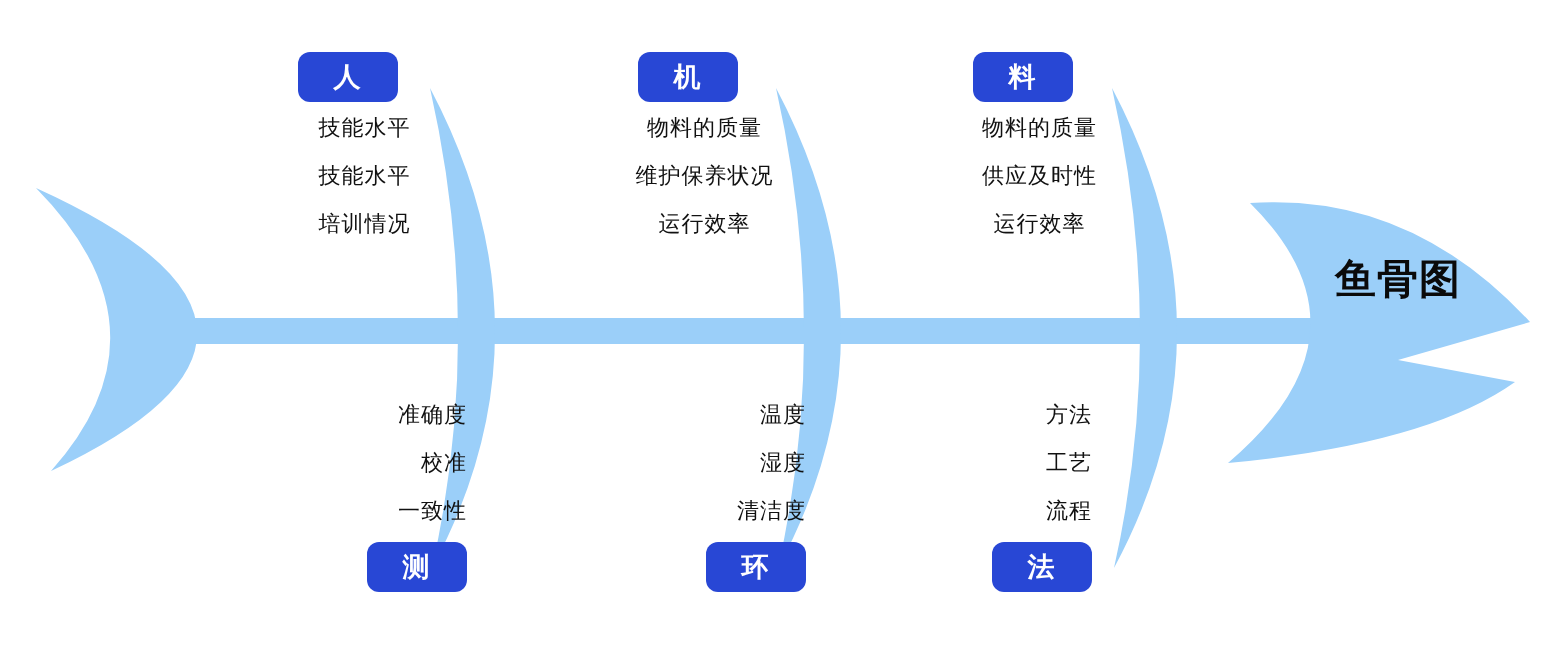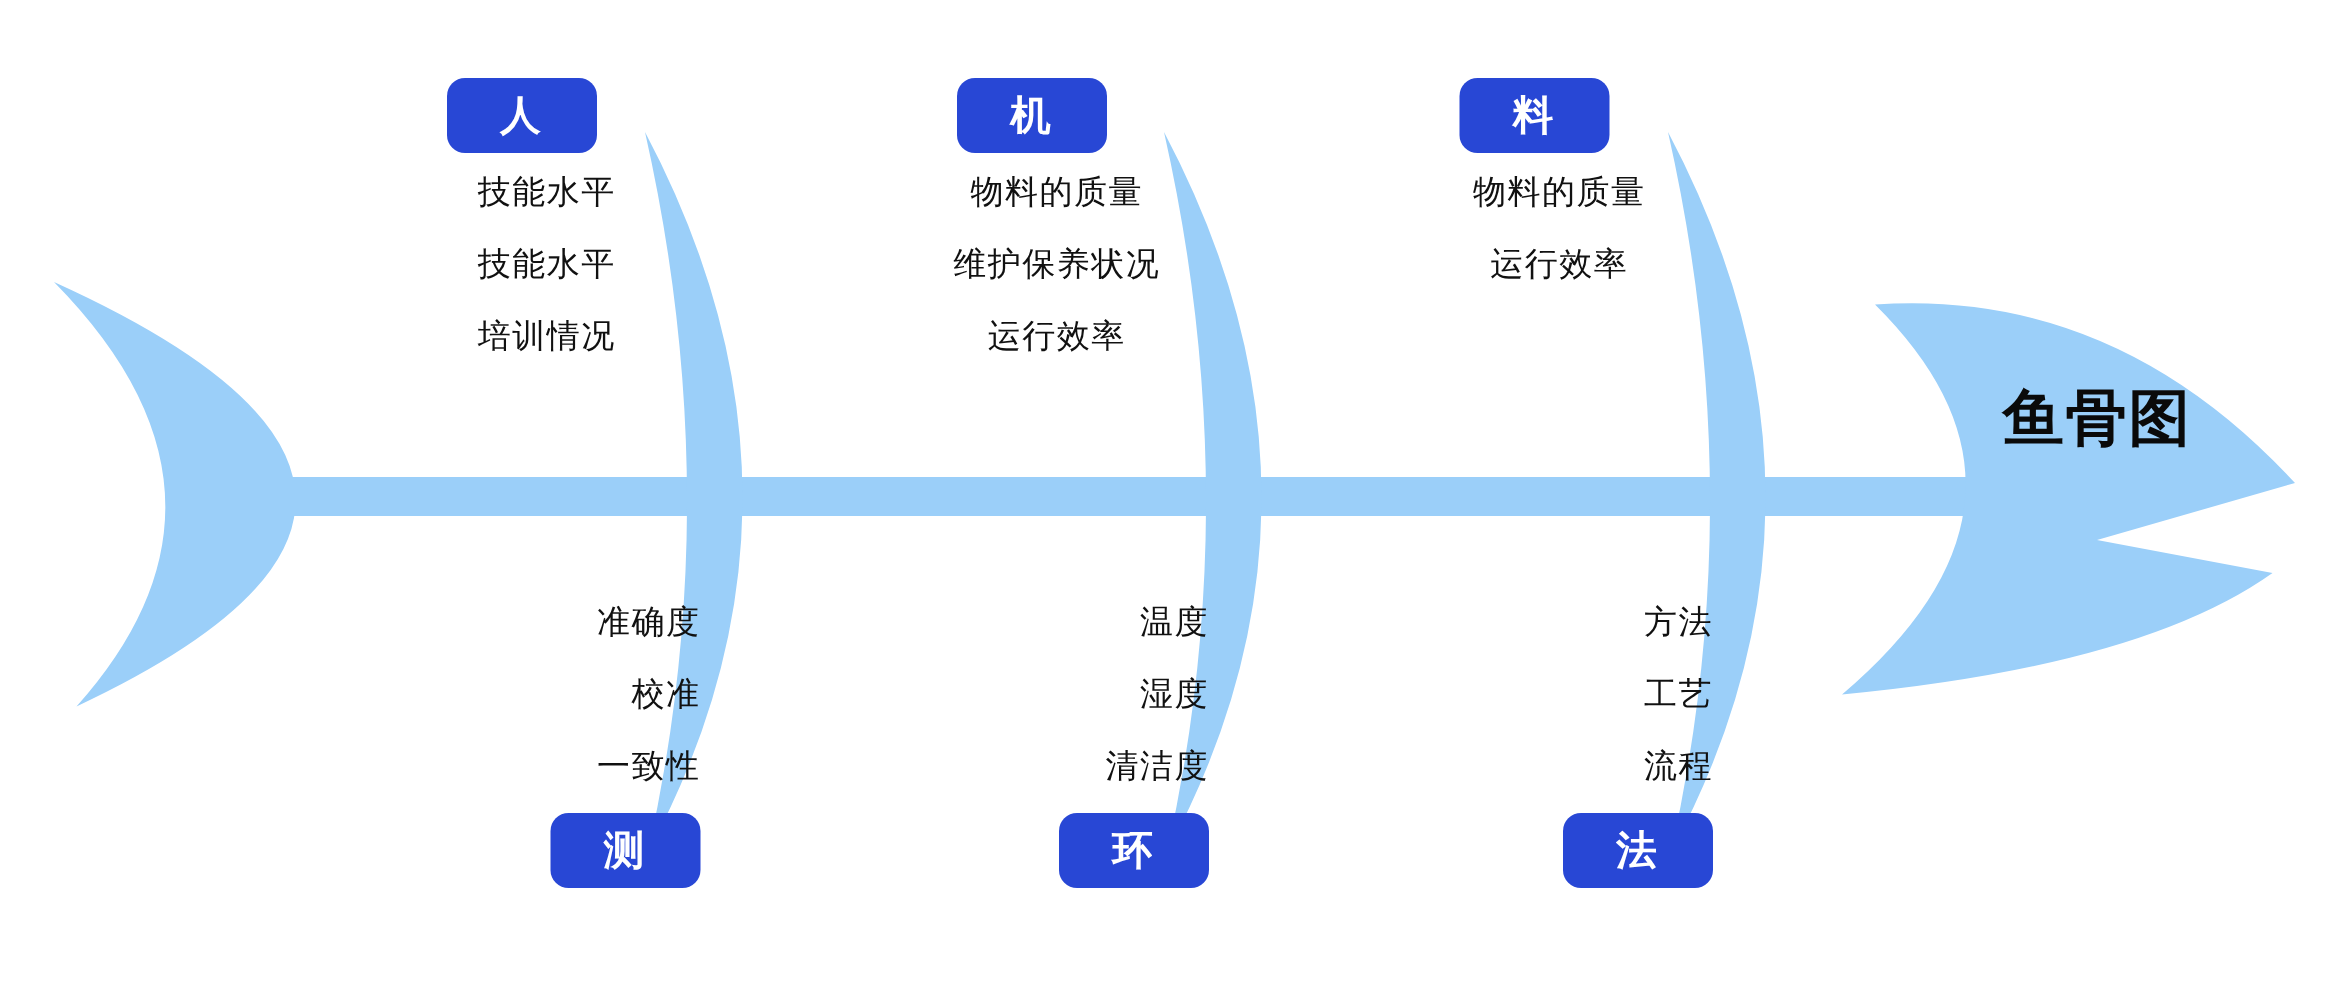--- a/index.html
+++ b/index.html
@@ -90,37 +90,38 @@
   <div class="group top" style="left:688px">
     <div class="badge">机</div>
     <div class="cause">物料的质量</div>
     <div class="cause">维护保养状况</div>
     <div class="cause">运行效率</div>
   </div>
 
   <div class="group top" style="left:1023px">
     <div class="badge">料</div>
     <div class="cause">物料的质量</div>
+    <div class="cause">供应及时性</div>
     <div class="cause">运行效率</div>
   </div>
 
   <div class="group bottom" style="left:347px">
     <div class="cause">准确度</div>
     <div class="cause">校准</div>
     <div class="cause">一致性</div>
     <div class="badge">测</div>
   </div>
 
   <div class="group bottom" style="left:686px">
     <div class="cause">温度</div>
     <div class="cause">湿度</div>
     <div class="cause">清洁度</div>
     <div class="badge">环</div>
   </div>
 
-  <div class="group bottom" style="left:1022px">
+  <div class="group bottom" style="left:972px">
     <div class="cause">方法</div>
     <div class="cause">工艺</div>
     <div class="cause">流程</div>
     <div class="badge">法</div>
   </div>
 
 </div>
 
 </body></html>

